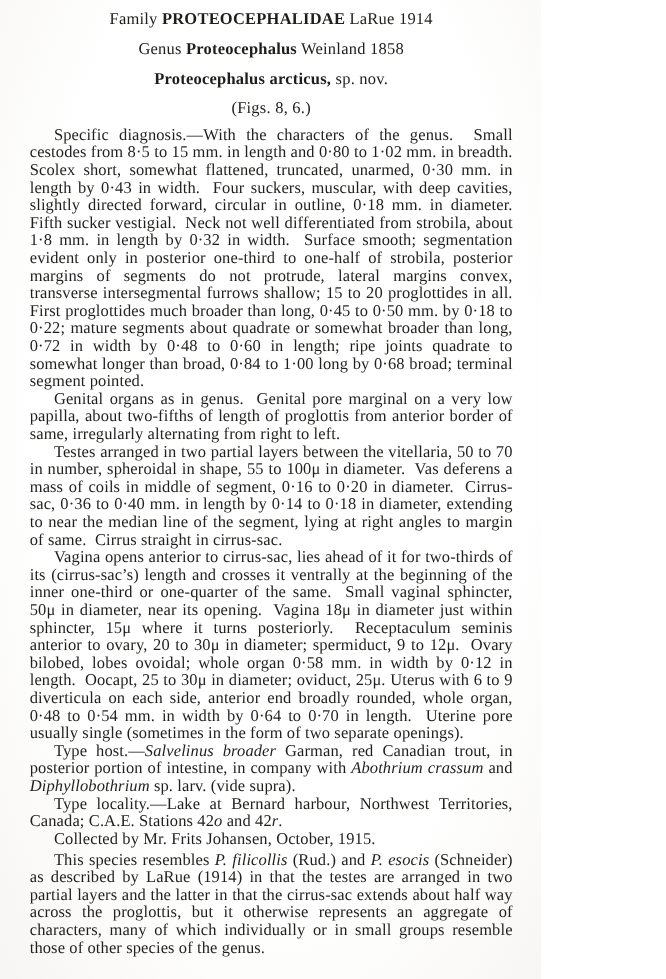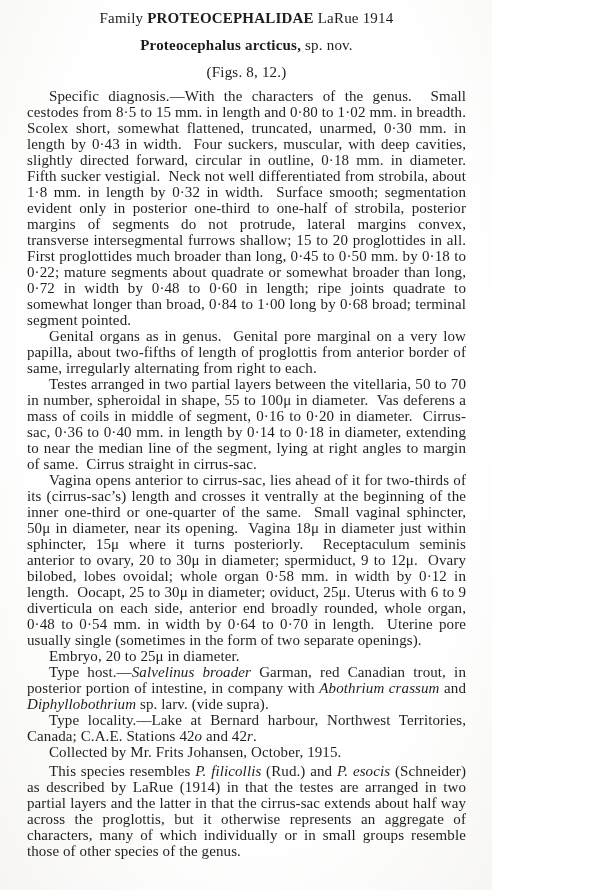--- a/index.html
+++ b/index.html
@@ -43,28 +43,28 @@
   .it { font-style: italic; }
   .b { font-weight: 700; }
 </style>
 </head>
 <body>
 
 <div class="page">
   <div class="content">
     <header>
         <div class="h-line"><span>Family </span><span class="b">PROTEOCEPHALIDAE</span><span> LaRue 1914</span></div>
+        <div class="h-line"><span>Genus </span><span class="b">Proteocephalus</span><span> Weinland 1858</span></div>
         <div class="h-line"><span class="b">Proteocephalus arcticus,</span><span> sp. nov.</span></div>
-        <div class="h-line figs"><span>(Figs. 8, 12.)</span></div>
+        <div class="h-line figs"><span>(Figs. 8, 6.)</span></div>
       </header>
     <main>
         <p class="para"><span>Specific diagnosis.—With the characters of the genus.  Small cestodes from 8·5 to 15 mm. in length and 0·80 to 1·02 mm. in breadth.  Scolex short, somewhat flattened, truncated, unarmed, 0·30 mm. in length by 0·43 in width.  Four suckers, muscular, with deep cavities, slightly directed forward, circular in outline, 0·18 mm. in diameter.  Fifth sucker vestigial.  Neck not well differentiated from strobila, about 1·8 mm. in length by 0·32 in width.  Surface smooth; segmentation evident only in posterior one-third to one-half of strobila, posterior margins of segments do not protrude, lateral margins convex, transverse intersegmental furrows shallow; 15 to 20 proglottides in all.  First proglottides much broader than long, 0·45 to 0·50 mm. by 0·18 to 0·22; mature segments about quadrate or somewhat broader than long, 0·72 in width by 0·48 to 0·60 in length; ripe joints quadrate to somewhat longer than broad, 0·84 to 1·00 long by 0·68 broad; terminal segment pointed.</span></p>
-        <p class="para"><span>Genital organs as in genus.  Genital pore marginal on a very low papilla, about two-fifths of length of proglottis from anterior border of same, irregularly alternating from right to each.</span></p>
+        <p class="para"><span>Genital organs as in genus.  Genital pore marginal on a very low papilla, about two-fifths of length of proglottis from anterior border of same, irregularly alternating from right to left.</span></p>
         <p class="para"><span>Testes arranged in two partial layers between the vitellaria, 50 to 70 in number, spheroidal in shape, 55 to 100μ in diameter.  Vas deferens a mass of coils in middle of segment, 0·16 to 0·20 in diameter.  Cirrus-sac, 0·36 to 0·40 mm. in length by 0·14 to 0·18 in diameter, extending to near the median line of the segment, lying at right angles to margin of same.  Cirrus straight in cirrus-sac.</span></p>
         <p class="para"><span>Vagina opens anterior to cirrus-sac, lies ahead of it for two-thirds of its (cirrus-sac’s) length and crosses it ventrally at the beginning of the inner one-third or one-quarter of the same.  Small vaginal sphincter, 50μ in diameter, near its opening.  Vagina 18μ in diameter just within sphincter, 15μ where it turns posteriorly.  Receptaculum seminis anterior to ovary, 20 to 30μ in diameter; spermiduct, 9 to 12μ.  Ovary bilobed, lobes ovoidal; whole organ 0·58 mm. in width by 0·12 in length.  Oocapt, 25 to 30μ in diameter; oviduct, 25μ. Uterus with 6 to 9 diverticula on each side, anterior end broadly rounded, whole organ, 0·48 to 0·54 mm. in width by 0·64 to 0·70 in length.  Uterine pore usually single (sometimes in the form of two separate openings).</span></p>
-        <p class="para"><span>Embryo, 20 to 25μ in diameter.</span></p>
         <p class="para"><span>Type host.—</span><span class="it">Salvelinus broader</span><span> Garman, red Canadian trout, in posterior portion of intestine, in company with </span><span class="it">Abothrium crassum</span><span> and </span><span class="it">Diphyllobothrium</span><span> sp. larv. (vide supra).</span></p>
         <p class="para"><span>Type locality.—Lake at Bernard harbour, Northwest Territories, Canada; C.A.E. Stations 42</span><span class="it">o</span><span> and 42</span><span class="it">r</span><span>.</span></p>
         <p class="para"><span>Collected by Mr. Frits Johansen, October, 1915.</span></p>
         <p class="para gap"><span>This species resembles </span><span class="it">P. filicollis</span><span> (Rud.) and </span><span class="it">P. esocis</span><span> (Schneider) as described by LaRue (1914) in that the testes are arranged in two partial layers and the latter in that the cirrus-sac extends about half way across the proglottis, but it otherwise represents an aggregate of characters, many of which individually or in small groups resemble those of other species of the genus.</span></p>
       </main>
   </div>
 </div>
 
 </body></html>

